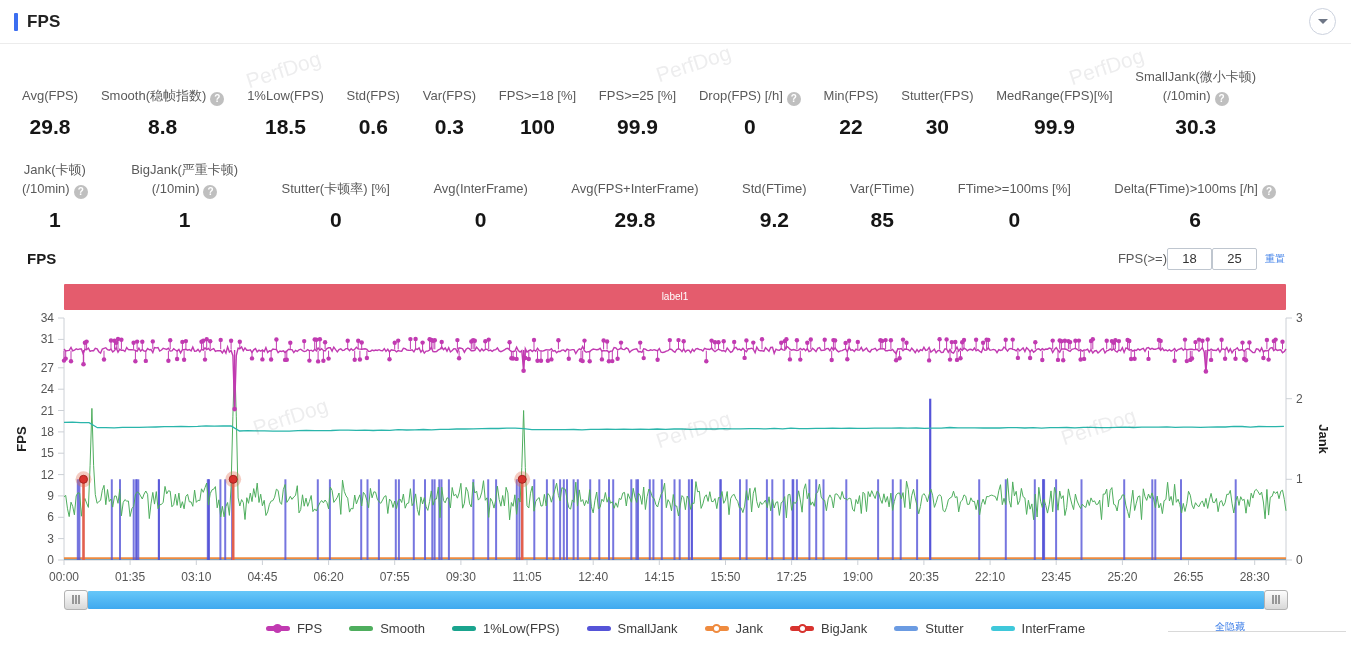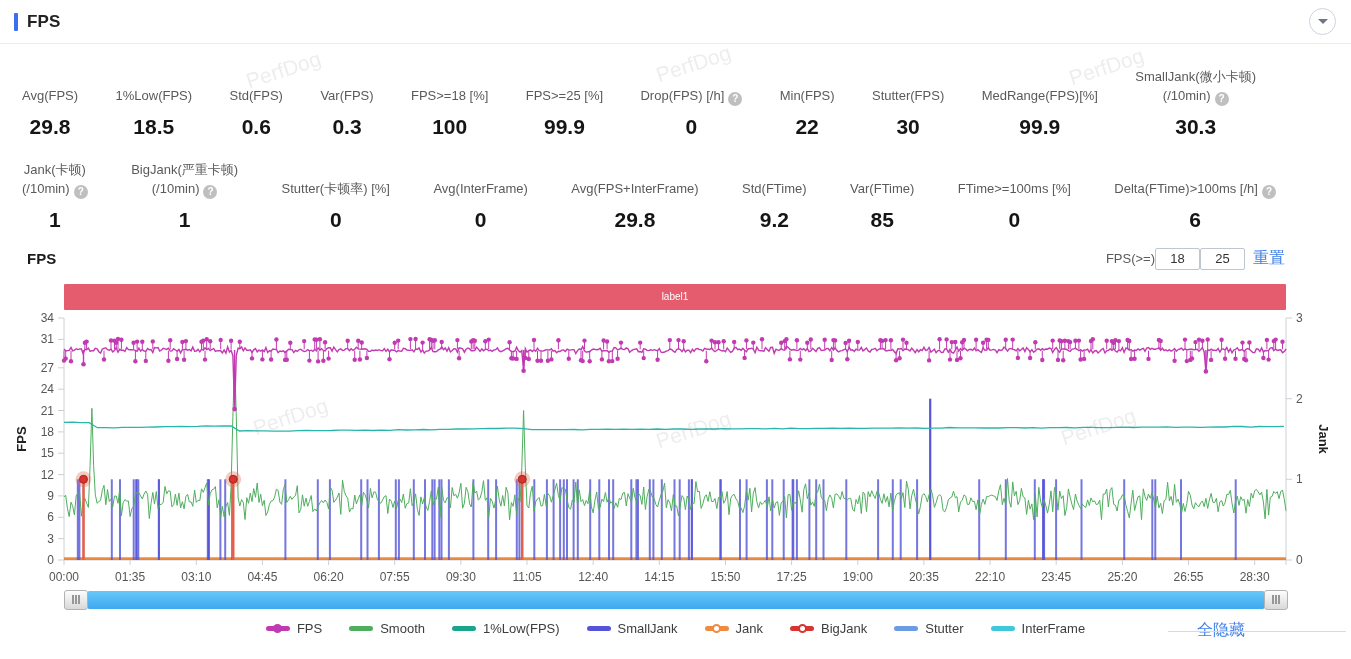--- a/index.html
+++ b/index.html
@@ -23,21 +23,21 @@
   .stat .val { font-size:21px; font-weight:700; color:#151515; margin-top:9px; }
   .help-icon { display:inline-block; width:14px; height:14px; border-radius:50%; background:#bfbfbf; color:#fff; font-size:10px; font-weight:700; line-height:14px; text-align:center; margin-left:4px; vertical-align:-2px; cursor:pointer; }
   .help-icon::before { content:"?"; }
 
   
   .chart-hdr { position:relative; margin-top:16px; height:26px; }
   .chart-hdr .sec-title { position:absolute; left:27px; top:2px; font-size:15px; font-weight:700; color:#1a1a1a; }
   .fps-filter { position:absolute; right:66px; top:0; display:flex; align-items:center; }
   .fps-filter .flabel { font-size:13px; color:#5a5a5a; }
   .fps-filter input { width:45px; height:22px; border:1px solid #bfc6cf; border-radius:2px; text-align:center; font-size:13px; color:#333; outline:none; font-family:inherit; }
-  .link { font-size:16px; color:#3e7fe8; cursor:pointer; text-decoration:none; }
+  .link { font-size:10px; color:#3e7fe8; cursor:pointer; text-decoration:none; }
   .fps-filter .link { margin-left:8px; }
 
   .banner { margin:10px 0 0 64px; width:1222px; height:26px; background:#e45c6d; color:#fff; font-size:10px; text-align:center; line-height:26px; border-radius:1px; }
 
   .chart-area { position:relative; height:280px; margin-top:0; }
   .chart-area svg { position:absolute; left:0; top:0; }
   svg .tick { font:12px "Liberation Sans","DejaVu Sans",sans-serif; fill:#555; }
   svg .axisname { font:700 13px "Liberation Sans","DejaVu Sans",sans-serif; fill:#222; }
 
   
@@ -69,20 +69,24 @@
     <span class="title">FPS</span>
     <div class="collapse-btn">
       <span class="tri"></span>
     </div>
   </div>
 
   <div class="stat-row r1">
     <div class="stat">
         <div class="lbl"><span>Avg(FPS)</span></div>
         <div class="val">29.8</div>
+      </div>
+    <div class="stat">
+        <div class="lbl"><span>Smooth(稳帧指数)</span><span class="help-icon"></span></div>
+        <div class="val">8.8</div>
       </div>
     <div class="stat">
         <div class="lbl"><span>1%Low(FPS)</span></div>
         <div class="val">18.5</div>
       </div>
     <div class="stat">
         <div class="lbl"><span>Std(FPS)</span></div>
         <div class="val">0.6</div>
       </div>
     <div class="stat">

